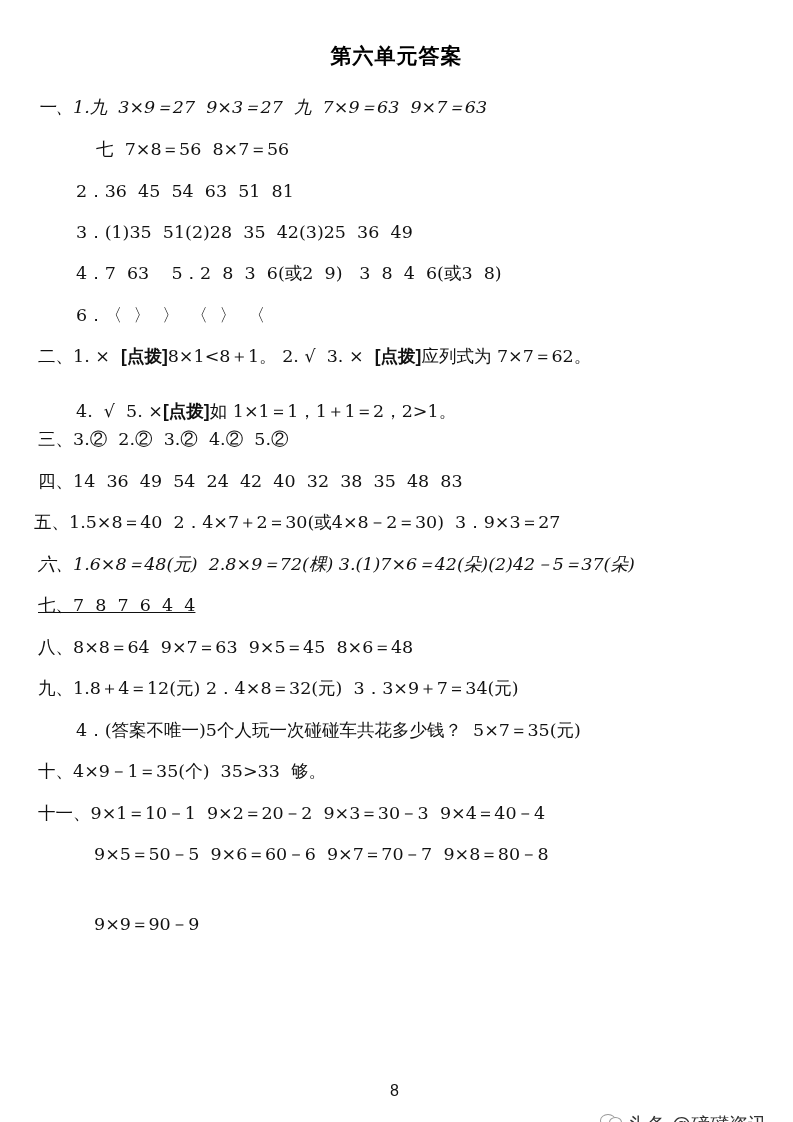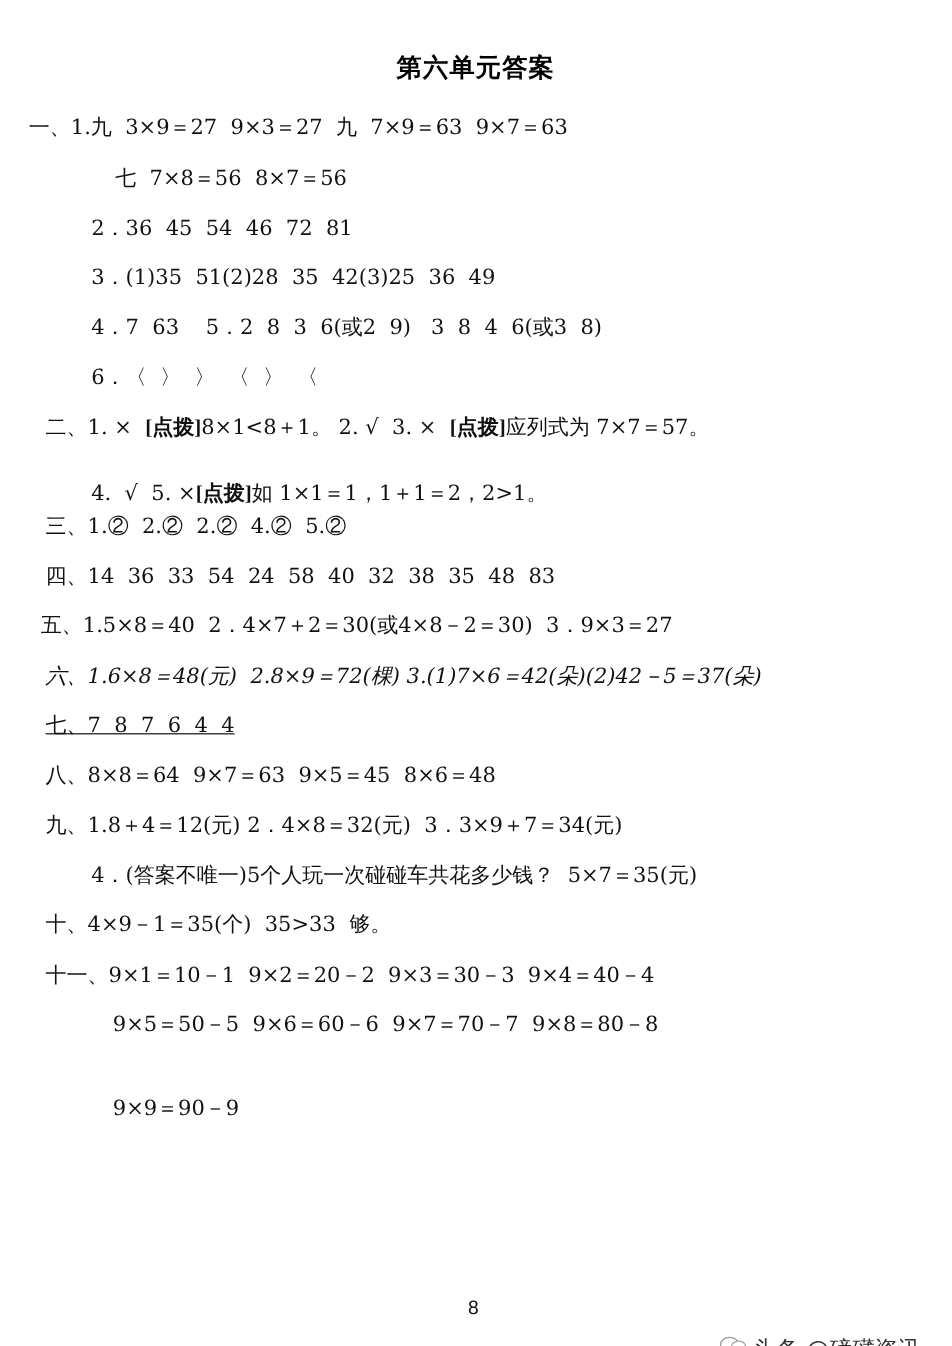--- a/index.html
+++ b/index.html
@@ -2,47 +2,47 @@
 <html><head>
 <meta charset="utf-8">
 <style>
   html, body { margin: 0; padding: 0; background: #ffffff; }
   body { width: 793px; height: 1122px; position: relative; overflow: hidden;
          font-family: "DejaVu Serif", "Liberation Serif", serif; color: #111; }
   .title { position: absolute; top: 42px; left: 0; width: 793px; text-align: center;
            font-family: Liberation Mono, monospace; font-weight: bold;
            font-size: 21px; letter-spacing: 1px; color: #000; }
   .line { position: absolute; white-space: pre; font-size: 17.5px; line-height: 22px; color: #111; }
-  .b { font-weight: bold; font-family: Liberation Serif, serif; }
+  .b { font-weight: bold; font-family: Liberation Sans, sans-serif; }
   .pagenum { position: absolute; top: 1082px; left: 390px; font-size: 16px;
              font-family: "Liberation Sans", sans-serif; color: #111; }
   .watermark { position: absolute; top: 1078px; left: 600px; display: flex; align-items: flex-start;
                gap: 4px; font-family: "DejaVu Sans", sans-serif; font-size: 19px; color: #333; margin-top: 34px; }
   .wm-icon { width: 24px; height: 16px; position: relative; }
   .wm-icon::before, .wm-icon::after { content: ""; position: absolute; border: 1.5px solid #999;
                border-radius: 50%; }
   .wm-icon::before { width: 14px; height: 11px; left: 0; top: 2px; }
   .wm-icon::after { width: 11px; height: 9px; left: 9px; top: 5px; background: #fff; }
 </style>
 </head>
 <body>
 
 <div class="title">第六单元答案</div>
 
 <div id="lines">
-    <div class="line" style="left: 24px; top: 96px;">一、1.九  3×9＝27  9×3＝27  九  7×9＝63  9×7＝63</div>
+    <div class="line" style="left: 38px; top: 96px; font-style: italic;">一、1.九  3×9＝27  9×3＝27  九  7×9＝63  9×7＝63</div>
     <div class="line" style="left: 96px; top: 138px;">七  7×8＝56  8×7＝56</div>
-    <div class="line" style="left: 76px; top: 180px;">2．36  45  54  46  72  81</div>
+    <div class="line" style="left: 76px; top: 180px;">2．36  45  54  63  51  81</div>
     <div class="line" style="left: 76px; top: 221px;">3．(1)35  51(2)28  35  42(3)25  36  49</div>
     <div class="line" style="left: 76px; top: 262px;">4．7  63    5．2  8  3  6(或2  9)   3  8  4  6(或3  8)</div>
     <div class="line" style="left: 76px; top: 304px;">6．〈  〉  〉  〈  〉  〈</div>
-    <div class="line" style="left: 38px; top: 345px;"><span>二、1. ×  </span><span class="b">[点拨]</span><span>8×1&lt;8＋1。 2. √  3. ×  </span><span class="b">[点拨]</span><span>应列式为 7×7＝57。</span></div>
+    <div class="line" style="left: 38px; top: 345px;"><span>二、1. ×  </span><span class="b">[点拨]</span><span>8×1&lt;8＋1。 2. √  3. ×  </span><span class="b">[点拨]</span><span>应列式为 7×7＝62。</span></div>
     <div class="line" style="left: 76px; top: 400px;"><span>4.  √  5. ×</span><span class="b">[点拨]</span><span>如 1×1＝1，1＋1＝2，2&gt;1。</span></div>
-    <div class="line" style="left: 38px; top: 428px;">三、1.②  2.②  2.②  4.②  5.②</div>
-    <div class="line" style="left: 38px; top: 470px;">四、14  36  33  54  24  58  40  32  38  35  48  83</div>
+    <div class="line" style="left: 38px; top: 428px;">三、3.②  2.②  3.②  4.②  5.②</div>
+    <div class="line" style="left: 38px; top: 470px;">四、14  36  49  54  24  42  40  32  38  35  48  83</div>
     <div class="line" style="left: 34px; top: 511px;">五、1.5×8＝40  2．4×7＋2＝30(或4×8－2＝30)  3．9×3＝27</div>
     <div class="line" style="left: 38px; top: 553px; font-style: italic;">六、1.6×8＝48(元)  2.8×9＝72(棵) 3.(1)7×6＝42(朵)(2)42－5＝37(朵)</div>
     <div class="line" style="left: 38px; top: 594px; text-decoration: underline;">七、7  8  7  6  4  4</div>
     <div class="line" style="left: 38px; top: 636px;">八、8×8＝64  9×7＝63  9×5＝45  8×6＝48</div>
     <div class="line" style="left: 38px; top: 677px;">九、1.8＋4＝12(元) 2．4×8＝32(元)  3．3×9＋7＝34(元)</div>
     <div class="line" style="left: 76px; top: 719px; text-align: center;">4．(答案不唯一)5个人玩一次碰碰车共花多少钱？  5×7＝35(元)</div>
     <div class="line" style="left: 38px; top: 760px; text-align: right;">十、4×9－1＝35(个)  35&gt;33  够。</div>
     <div class="line" style="left: 38px; top: 802px;">十一、9×1＝10－1  9×2＝20－2  9×3＝30－3  9×4＝40－4</div>
     <div class="line" style="left: 94px; top: 843px;">9×5＝50－5  9×6＝60－6  9×7＝70－7  9×8＝80－8</div>
     <div class="line" style="left: 94px; top: 913px;">9×9＝90－9</div>

